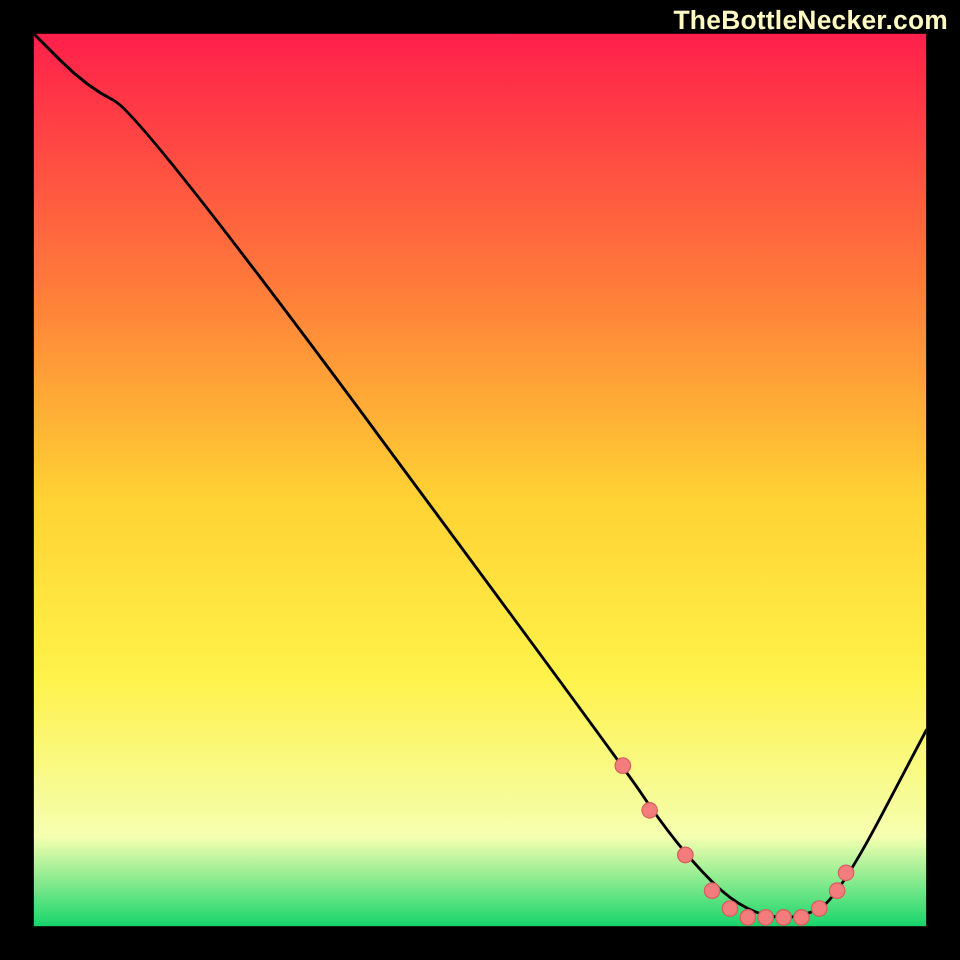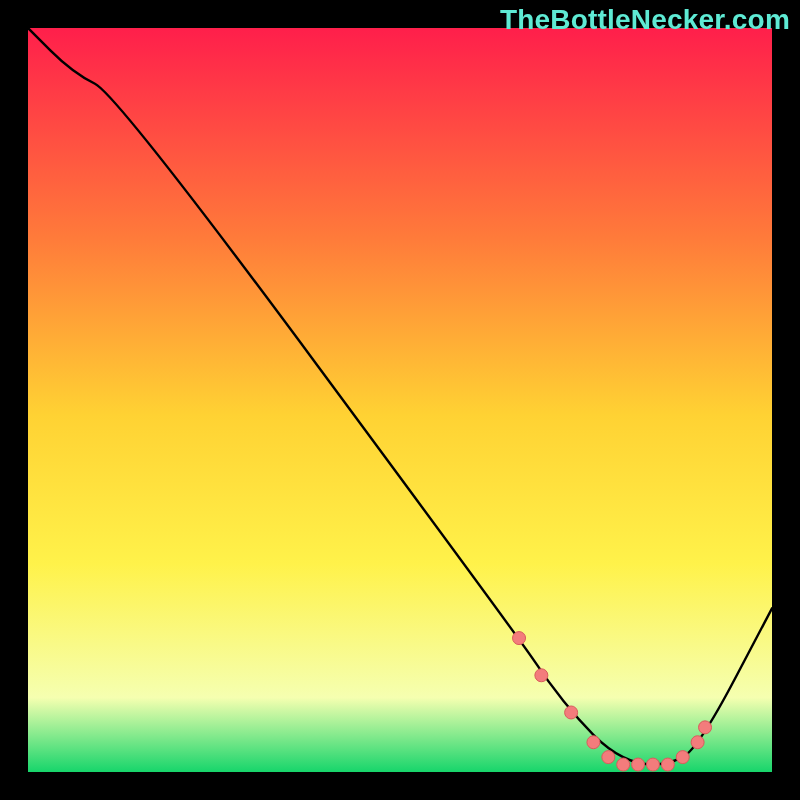--- a/index.html
+++ b/index.html
@@ -14,22 +14,22 @@
   .stage {
     position: relative;
     width: 800px;
     height: 800px;
     background: #000;
   }
   .watermark {
     position: absolute;
     top: 4px;
     right: 10px;
-    color: #5eead4;
-    font-size: 28px;
+    color: #fef9c3;
+    font-size: 22px;
     font-weight: 600;
     letter-spacing: 0.2px;
     z-index: 5;
   }
   .plot {
     position: absolute;
     left: 28px;
     top: 28px;
     width: 744px;
     height: 744px;

